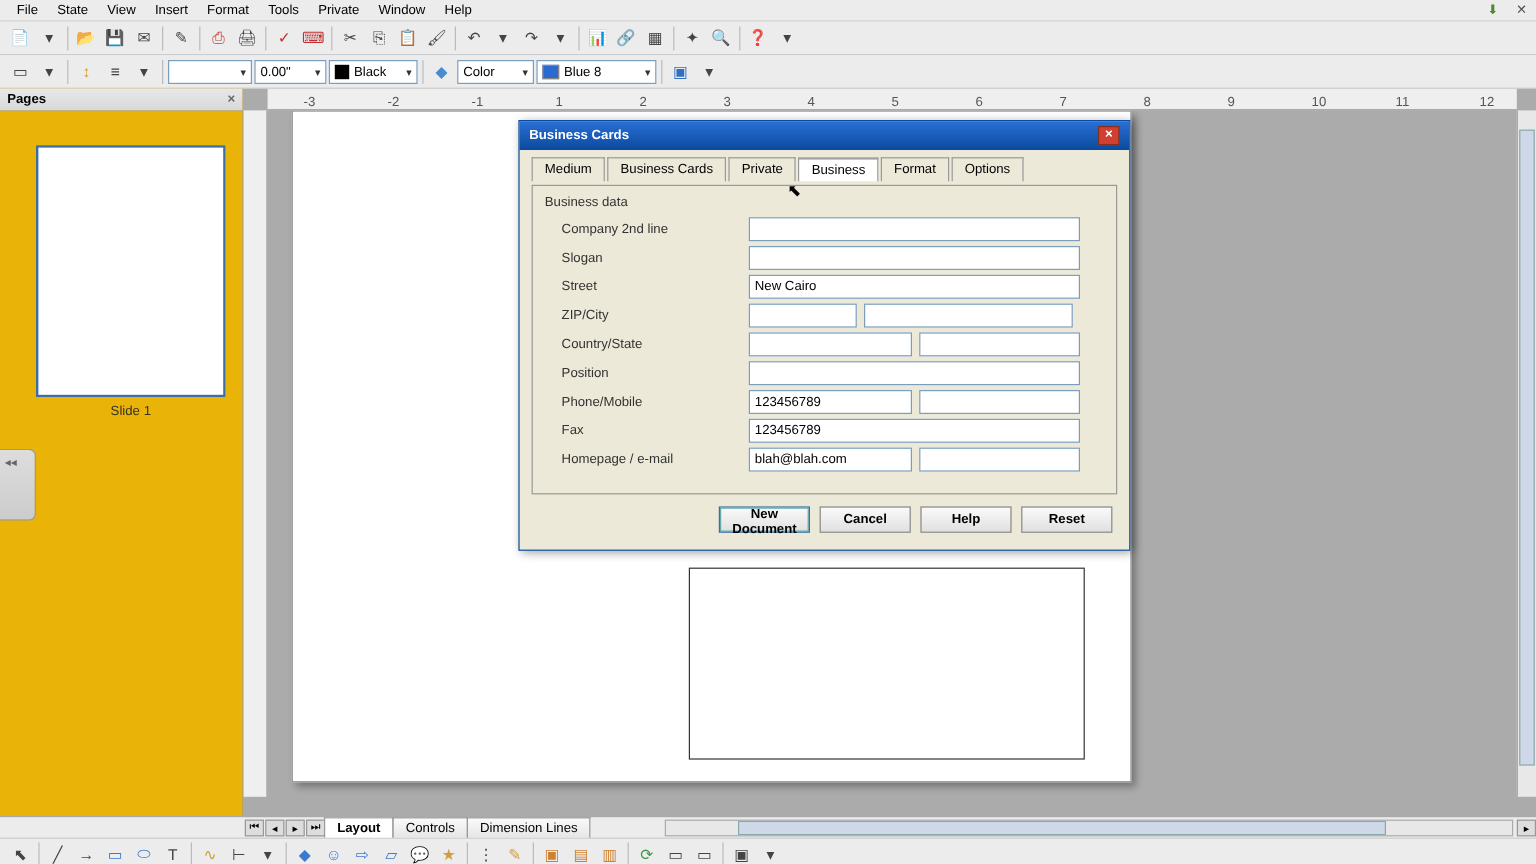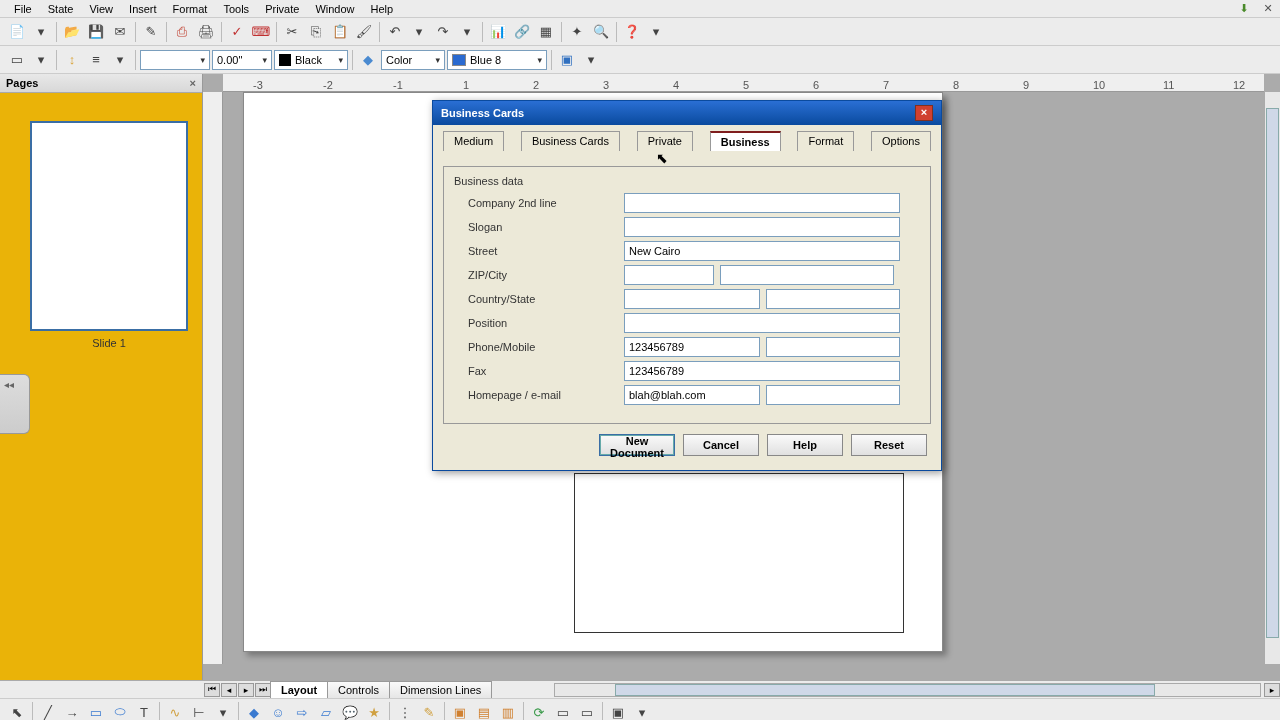--- a/index.html
+++ b/index.html
@@ -36,23 +36,23 @@
 .tab.active { background: #fff; font-weight: bold; }
 .hscroll-track { flex: 1; height: 14px; background: #e8e8e8; border: 1px solid #aaa; margin: 0 2px; position: relative; }
 .hscroll-track .thumb3 { position: absolute; left: 60px; width: 540px; top: 0; bottom: 0; background: #cfd8e8; border: 1px solid #8aa; }
 .drawbar { height: 28px; background: #ececec; display: flex; align-items: center; padding: 0 6px; gap: 2px; border-top: 1px solid #ccc; border-bottom: 1px solid #ccc; }
 
 
 .dialog { position: absolute; left: 432px; top: 100px; width: 510px; background: #ece9d8; border: 1px solid #0a4a9e; box-shadow: 2px 2px 8px rgba(0,0,0,0.4); }
 .dlg-title { background: linear-gradient(#2a6fd4,#0a4a9e); color: #fff; font-weight: bold; padding: 4px 8px; display: flex; justify-content: space-between; align-items: center; }
 .dlg-close { width: 18px; height: 16px; background: #d04030; border: 1px solid #803020; color: #fff; text-align: center; line-height: 13px; font-weight: bold; }
 .dlg-body { padding: 6px 10px 10px; }
-.dlg-tabs { display: flex; gap: 2px; margin-bottom: 16px; justify-content: space-between; }
+.dlg-tabs { display: flex; gap: 2px; margin-bottom: 4px; }
 .dlg-tab { padding: 3px 10px; background: #ece9d8; border: 1px solid #999; border-bottom: none; }
-.dlg-tab.active { background: #fff; font-weight: bold; border-top: 2px solid #7f1d1d; position: relative; z-index: 2; }
+.dlg-tab.active { background: #fff; font-weight: normal; border-top: 2px solid #a3a3a3; position: relative; z-index: 2; }
 .dlg-panel { border: 1px solid #999; background: #ece9d8; padding: 8px 10px 14px; margin-top: -1px; }
 .section-label { color: #333; margin-bottom: 6px; }
 .frow { display: flex; align-items: center; margin: 4px 0; }
 .frow label { width: 170px; padding-left: 14px; color: #333; }
 .frow input { height: 20px; border: 1px solid #7a9ebd; background: #fff; padding: 0 4px; }
 .frow .w-full { width: 276px; }
 .frow .w-half { width: 90px; }
 .frow .w-half2 { width: 174px; margin-left: 6px; }
 .frow .w-a { width: 136px; }
 .frow .w-b { width: 134px; margin-left: 6px; }

